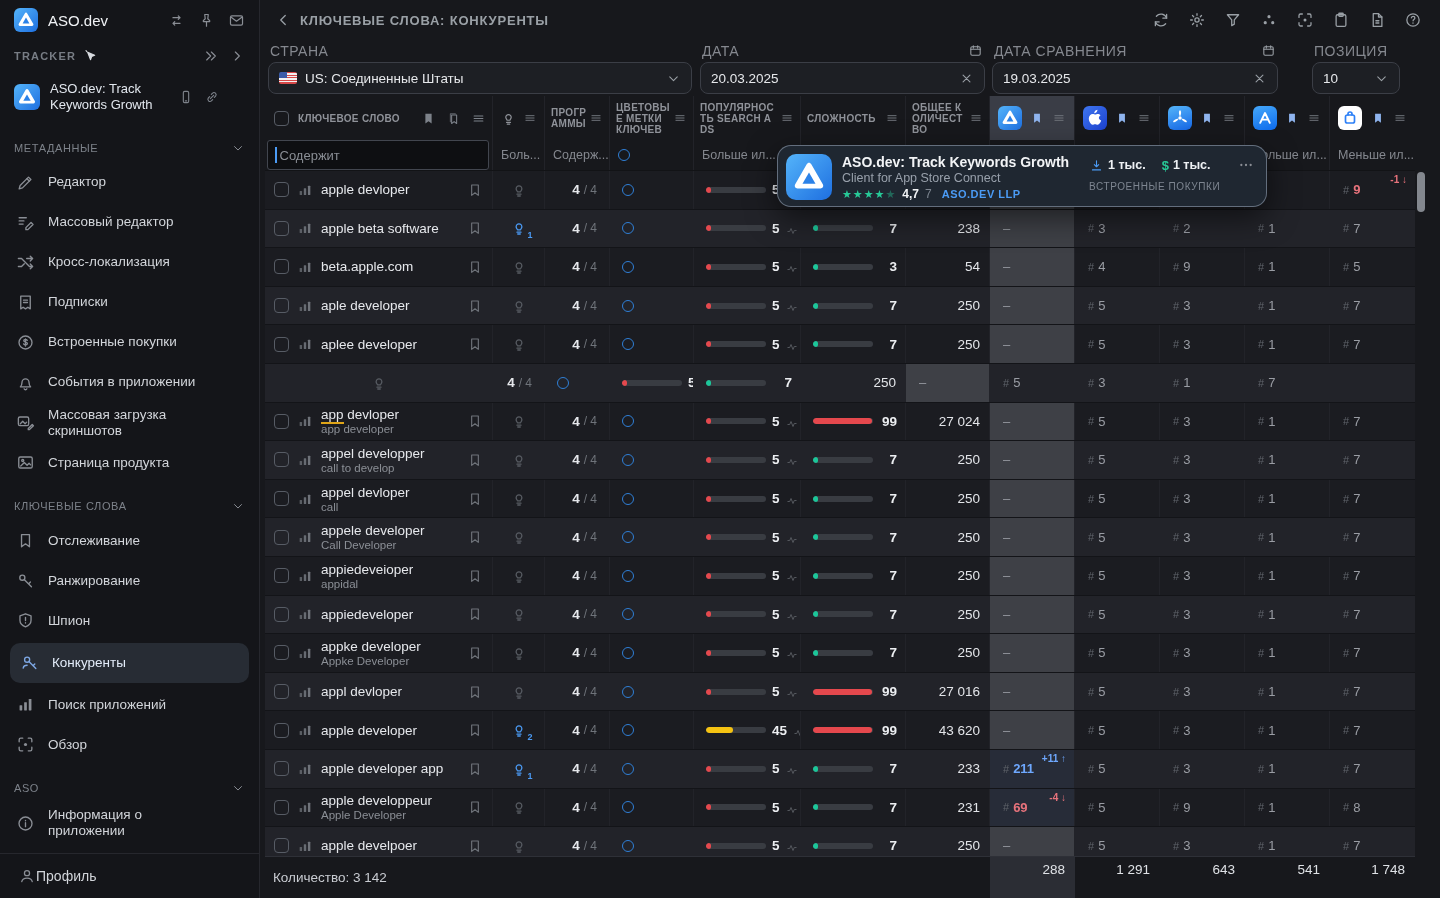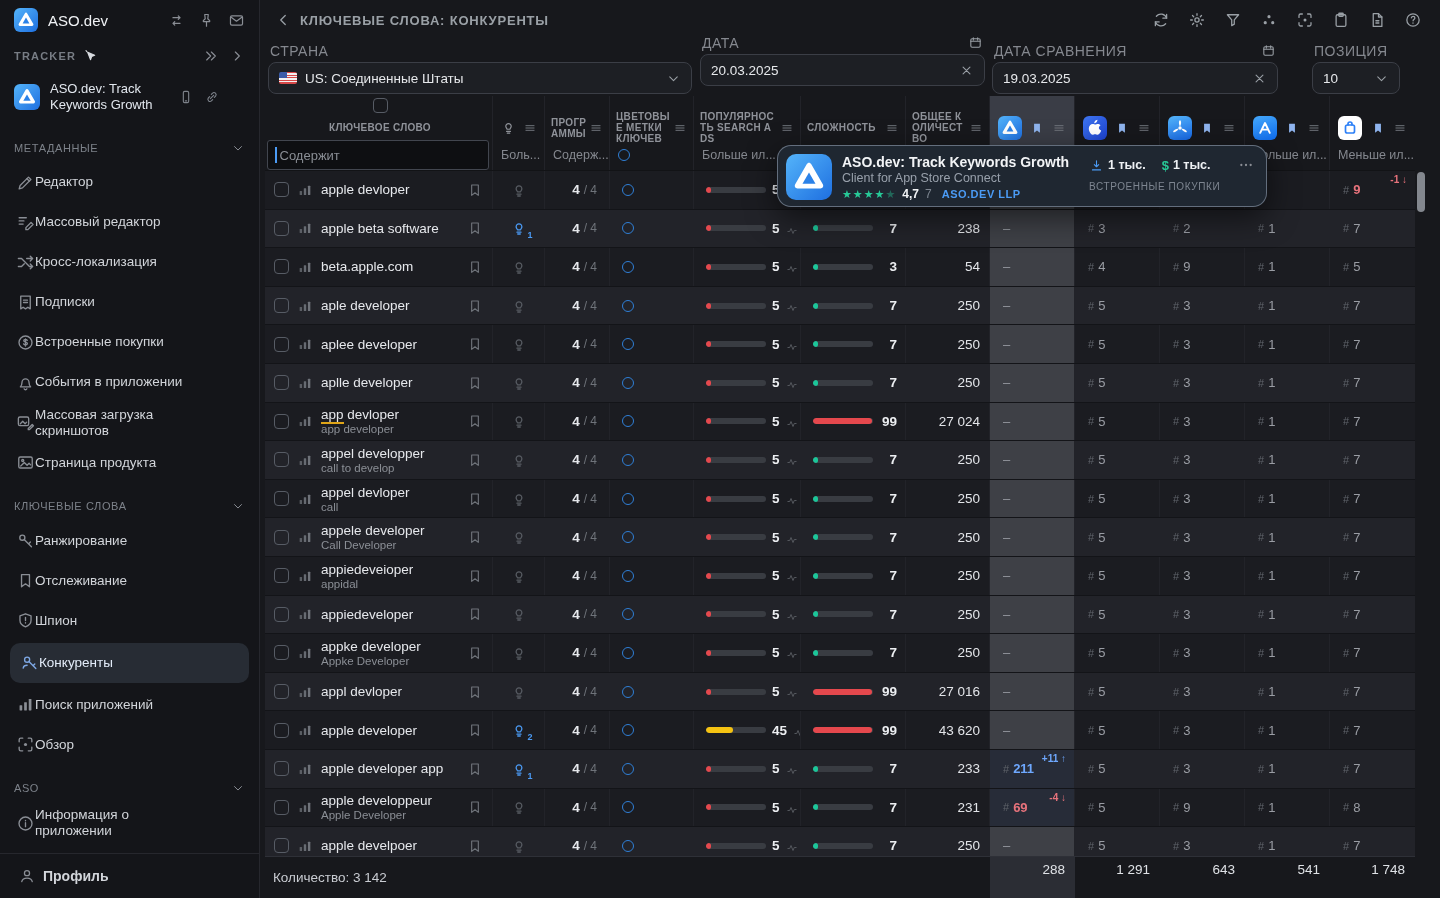--- a/index.html
+++ b/index.html
@@ -20,26 +20,26 @@
   .s-tracker { height:32px; display:flex; align-items:center; padding:0 14px; gap:7px; color:#787d85; font-size:11px; font-weight:bold; letter-spacing:1.2px;text-align:center; }
   .s-tracker .cur { color:#d8dbe0; }
   .i16 { width:16px; height:16px; display:inline-block; color:#8a8e95; }
   .s-tr-icons { margin-left:auto; display:flex; gap:10px; }
   .s-app { display:flex; align-items:center; gap:10px; padding:9px 14px 11px; }
   .s-app .applogo { width:26px; height:26px; }
   .s-app-title { font-size:13px; line-height:1.25; color:#e2e7ee; width:118px; }
   .s-app .i16 { flex:none; color:#7d828a; }
   .s-section-label { display:flex; align-items:center; padding:16px 14px 8px; font-size:11px; letter-spacing:.6px; color:#7d828a; }
   .s-section-label .i16 { margin-left:auto; width:14px; height:14px; }
-  .s-item { min-height:40px; display:flex; align-items:center; padding:4px 10px 4px 16px; color:#d2d5da; font-size:13.5px; cursor:pointer; }
+  .s-item { min-height:40px; display:flex; align-items:center; gap:13px; padding:4px 10px 4px 16px; color:#d2d5da; font-size:13.5px; cursor:pointer; }
   .s-item .i16 { width:19px; height:19px; flex:none; color:#8a8e95; }
   .s-item span.lbl { width:160px; line-height:1.2; }
   .s-item.active { background:#272c34; border-radius:10px; margin:2px 10px; padding-left:10px; color:#e3ecf9; }
   .s-item.active .i16 { color:#7ea8e4; }
-  .s-profile { position:absolute; left:0; right:0; bottom:0; height:45px; border-top:1px solid #26272d; display:flex; align-items:center; gap:7px; padding:0 18px; font-size:14px; color:#d2d5da; cursor:pointer;font-weight:bold; }
+  .s-profile { position:absolute; left:0; right:0; bottom:0; height:45px; border-top:1px solid #26272d; display:flex; align-items:center; gap:0; padding:0 18px; font-size:14px; color:#d2d5da; cursor:pointer; }
   .s-profile .i16 { width:18px; height:18px; }
 
   
   main { position:absolute; left:260px; top:0; right:0; bottom:0; background:#17181c; }
   .topbar { height:40px; display:flex; align-items:center; padding:0 18px 0 14px; gap:8px; }
   .backbtn { width:18px; height:18px; color:#9aa0a6; cursor:pointer; }
   .page-title { font-size:13px; font-weight:bold; letter-spacing:.8px; color:#9aa0a6; }
   .toolbar { margin-left:auto; display:flex; gap:18px; }
   .toolbar span { width:18px; height:18px; color:#9aa0a6; cursor:pointer; }
 
@@ -53,21 +53,21 @@
     background-size:8px 6px,100% 100%; background-repeat:no-repeat,repeat; }
 
   
   .table { --cols:228px 52px 65px 84px 107px 105px 84px 85px 85px 85px 85px 85px;
     position:absolute; left:5px; top:96px; width:1150px; bottom:0; }
   .grid12 { display:grid; grid-template-columns:var(--cols); }
   .thead { height:44px; }
   .hcell { position:relative; display:flex; align-items:center; border-right:1px solid #222329; padding:2px 6px; font-size:10px; font-weight:bold; letter-spacing:.3px; color:#8f9299; }
   .hcell .hlabel { line-height:11px; max-height:33px; overflow:hidden; word-break:break-all; text-transform:uppercase; width:calc(100% - 16px); }
   .hcell .hamb { width:14px; height:14px; color:#6f737a; margin-left:auto; flex:none; cursor:pointer; }
-  .hc-kw { padding-left:9px; gap:9px;flex-direction:column; }
+  .hc-kw { padding-left:9px; gap:9px; }
   .hc-kw .hlabel{ width:auto; }
   .hc-kw .hicons { margin-left:auto; display:flex; gap:10px; align-items:center; }
   .hc-kw .hicons span { width:15px; height:15px; color:#7d828a; cursor:pointer; }
   .hc-app { justify-content:space-between; padding:0 8px; }
   .hc-app .bmk { width:14px; height:14px; color:#8fb4ee; }
   .hc-app.sel { background:#3a3d46; }
   .appic { width:24px; height:24px; border-radius:6px; flex:none; }
   .appic svg{ width:100%; height:100%; }
   .ic-aso { background:linear-gradient(135deg,#54b4fa,#1e6fe0); }
   .ic-appledev { background:linear-gradient(135deg,#3f76f0,#1c41cf); }
@@ -279,30 +279,30 @@
           <span class="lbl">Страница продукта</span>
         </div>
         <div class="s-section-label">
           <span>КЛЮЧЕВЫЕ СЛОВА</span>
           <span class="i16"><svg viewBox="0 0 24 24" fill="none" stroke="currentColor" stroke-width="1.7" stroke-linecap="round" stroke-linejoin="round">
               <path d="M6 9.5l6 6 6-6"></path>
             </svg></span>
         </div>
         <div class="s-item">
           <span class="i16"><svg viewBox="0 0 24 24" fill="none" stroke="currentColor" stroke-width="1.7" stroke-linecap="round" stroke-linejoin="round">
+              <path d="M7 4.5h10V20l-5-3.8L7 20V4.5z"></path>
+            </svg></span>
+          <span class="lbl">Отслеживание</span>
+        </div>
+        <div class="s-item">
+          <span class="i16"><svg viewBox="0 0 24 24" fill="none" stroke="currentColor" stroke-width="1.7" stroke-linecap="round" stroke-linejoin="round">
               <circle cx="8" cy="8.5" r="3.2"></circle>
               <path d="M10.3 10.8L19.5 20M15.8 16.3l2.4-2.4"></path>
             </svg></span>
           <span class="lbl">Ранжирование</span>
-        </div>
-        <div class="s-item">
-          <span class="i16"><svg viewBox="0 0 24 24" fill="none" stroke="currentColor" stroke-width="1.7" stroke-linecap="round" stroke-linejoin="round">
-              <path d="M7 4.5h10V20l-5-3.8L7 20V4.5z"></path>
-            </svg></span>
-          <span class="lbl">Отслеживание</span>
         </div>
         <div class="s-item">
           <span class="i16"><svg viewBox="0 0 24 24" fill="none" stroke="currentColor" stroke-width="1.7" stroke-linecap="round" stroke-linejoin="round">
               <path d="M12 3.5l7 2.8v5.4c0 4.2-3 6.8-7 8.3-4-1.5-7-4.1-7-8.3V6.3l7-2.8z"></path>
               <path d="M12 8v4M12 14.8v.4"></path>
             </svg></span>
           <span class="lbl">Шпион</span>
         </div>
         <div class="s-item active">
           <span class="i16"><svg viewBox="0 0 24 24" fill="none" stroke="currentColor" stroke-width="1.7" stroke-linecap="round" stroke-linejoin="round">
@@ -408,21 +408,21 @@
     <div class="field">
       <span class="flag"></span>
       <span>US: Соединенные Штаты</span>
       <span class="i16" data-icon="chevD">
           <svg viewBox="0 0 24 24" fill="none" stroke="currentColor" stroke-width="1.7" stroke-linecap="round" stroke-linejoin="round">
             <path d="M6 9.5l6 6 6-6"></path>
           </svg>
         </span>
     </div>
   </div>
-  <div class="fblock" style="left:440px; top:34px; width:285px;">
+  <div class="fblock" style="left:440px; top:42px; width:285px;">
     <div class="f-label-row">
         <span>ДАТА</span>
         <span class="i16" data-icon="calendar">
           <svg viewBox="0 0 24 24" fill="none" stroke="currentColor" stroke-width="1.7" stroke-linecap="round" stroke-linejoin="round">
             <rect x="4.5" y="6" width="15" height="13.5" rx="2"></rect>
             <path d="M4.5 10h15M8.5 4.5V8M15.5 4.5V8"></path>
           </svg>
         </span>
       </div>
     <div class="field">
@@ -972,35 +972,20 @@
     <div class="cell c-pos">
             <span class="hash">#</span>
             <span class="pn ">1</span>
           </div>
     <div class="cell c-pos" style="border-right:none;">
             <span class="hash">#</span>
             <span class="pn ">7</span>
           </div>
   </div>
         <div class="trow grid12">
-    <div class="cell c-kw">
-      <span class="cbx"></span>
-      <span class="chart16"><svg viewBox="0 0 24 24" fill="currentColor">
-                <rect x="4" y="13.5" width="3.6" height="6" rx="0.8" opacity=".75"></rect>
-                <rect x="10.2" y="9.5" width="3.6" height="10" rx="0.8" opacity=".9"></rect>
-                <rect x="16.4" y="5.5" width="3.6" height="14" rx="0.8"></rect>
-              </svg></span>
-      <span class="kwtxt">
-        <span class="kw">aplle developer</span>
-
-      </span>
-      <span class="bmk16"><svg viewBox="0 0 24 24" fill="none" stroke="currentColor" stroke-width="1.7" stroke-linejoin="round">
-                <path d="M7 4.5h10V20l-5-3.8L7 20V4.5z"></path>
-              </svg></span>
-    </div>
     <div class="cell c-bulb">
       <span class="lampwrap">
         <svg viewBox="0 0 24 24" fill="none" stroke="currentColor" stroke-width="1.7" stroke-linecap="round" stroke-linejoin="round">
                 <path d="M9.3 17.5h5.4M10.3 20h3.4"></path>
                 <path d="M8.2 10.2a3.8 3.8 0 117.6 0c0 1.9-1.3 2.8-1.8 4.3H10c-.5-1.5-1.8-2.4-1.8-4.3z"></path>
               </svg>
         
       </span>
     </div>
     <div class="cell c-prog">

